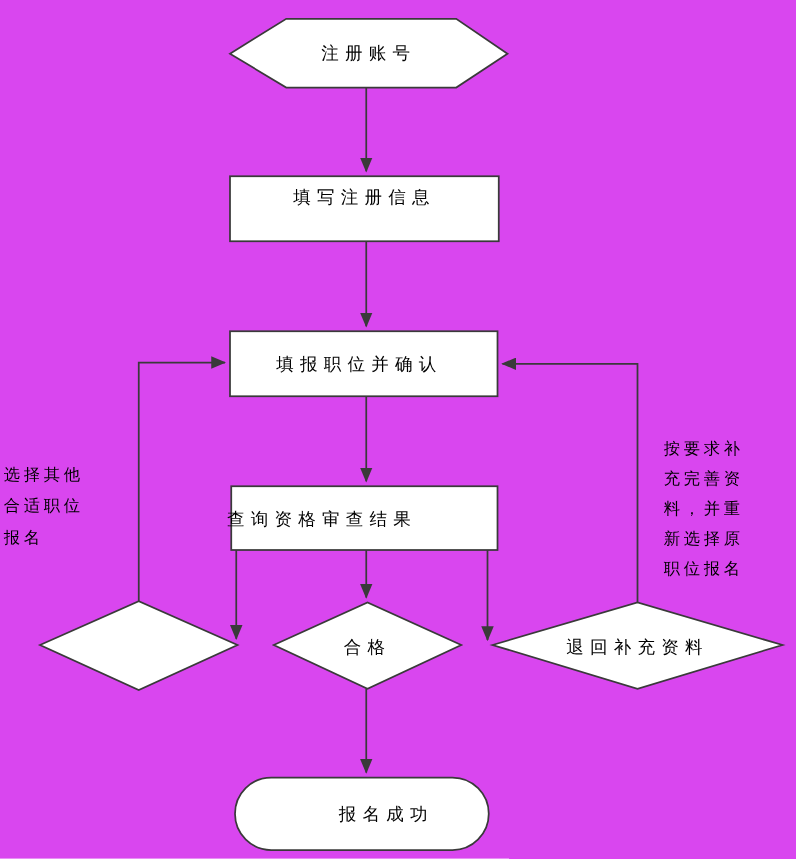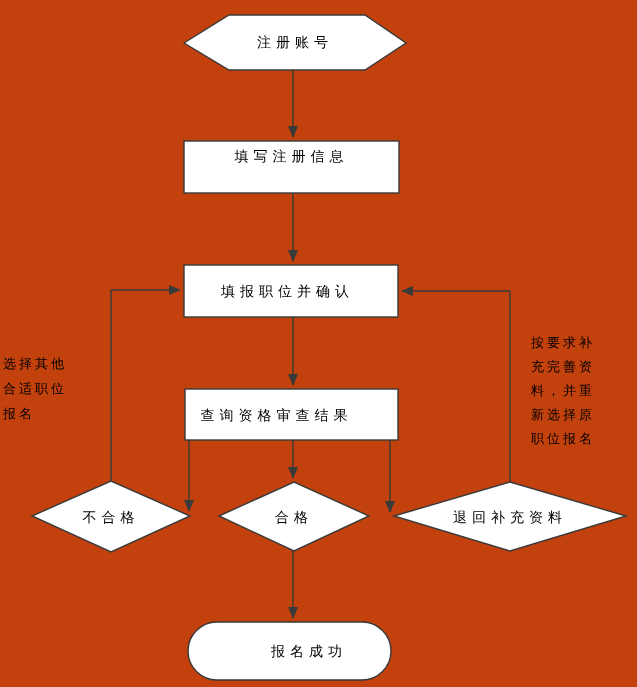--- a/index.html
+++ b/index.html
@@ -4,21 +4,21 @@
 <style>
   html, body {
     margin: 0;
     padding: 0;
     background: #ffffff;
   }
   .canvas {
     position: relative;
     width: 637px;
     height: 687px;
-    background: #c2410c;
+    background: #d946ef;
     font-family: "Liberation Sans", sans-serif;
     color: #000000;
     overflow: hidden;
   }
   .canvas svg {
     position: absolute;
     left: 0;
     top: 0;
   }
   .shape {
@@ -34,27 +34,27 @@
   .node-label {
     position: absolute;
     text-align: center;
     font-size: 14px;
     letter-spacing: 5px;
     line-height: 16px;
     white-space: nowrap;
   }
   .node-label.two-line {
     line-height: 22px;
-    font-family: Liberation Serif, serif;
   }
   .side-note {
     position: absolute;
     font-size: 13px;
     letter-spacing: 3px;
     white-space: nowrap;
+    margin-top: 16px;
   }
   .side-note.left {
     line-height: 25px;
   }
   .side-note.right {
     line-height: 24px;
   }
 </style>
 </head>
 <body>
@@ -104,23 +104,22 @@
   </svg>
 
   <div class="node-label" style="left:184px; top:34px; width:222px;">注册账号</div>
 
   <div class="node-label two-line" style="left:184px; top:146px; width:215px;">
     <div>填写注册信息</div>
   </div>
 
   <div class="node-label" style="left:184px; top:283px; width:207px;">填报职位并确认</div>
 
-  <div class="node-label" style="left:188px; top:407px; width:177px;">查询资格审查结果</div>
+  <div class="node-label" style="left:169px; top:407px; width:177px;">查询资格审查结果</div>
 
-  <div class="node-label" style="left:32px; top:509px; width:158px;">不合格</div>
 
   <div class="node-label" style="left:219px; top:509px; width:150px;">合格</div>
 
   <div class="node-label" style="left:394px; top:509px; width:232px;">退回补充资料</div>
 
   <div class="node-label" style="left:188px; top:643px; width:242px;">报名成功</div>
 
   <div class="side-note left" style="left:3px; top:351px;">
     <div>选择其他</div>
     <div>合适职位</div>

